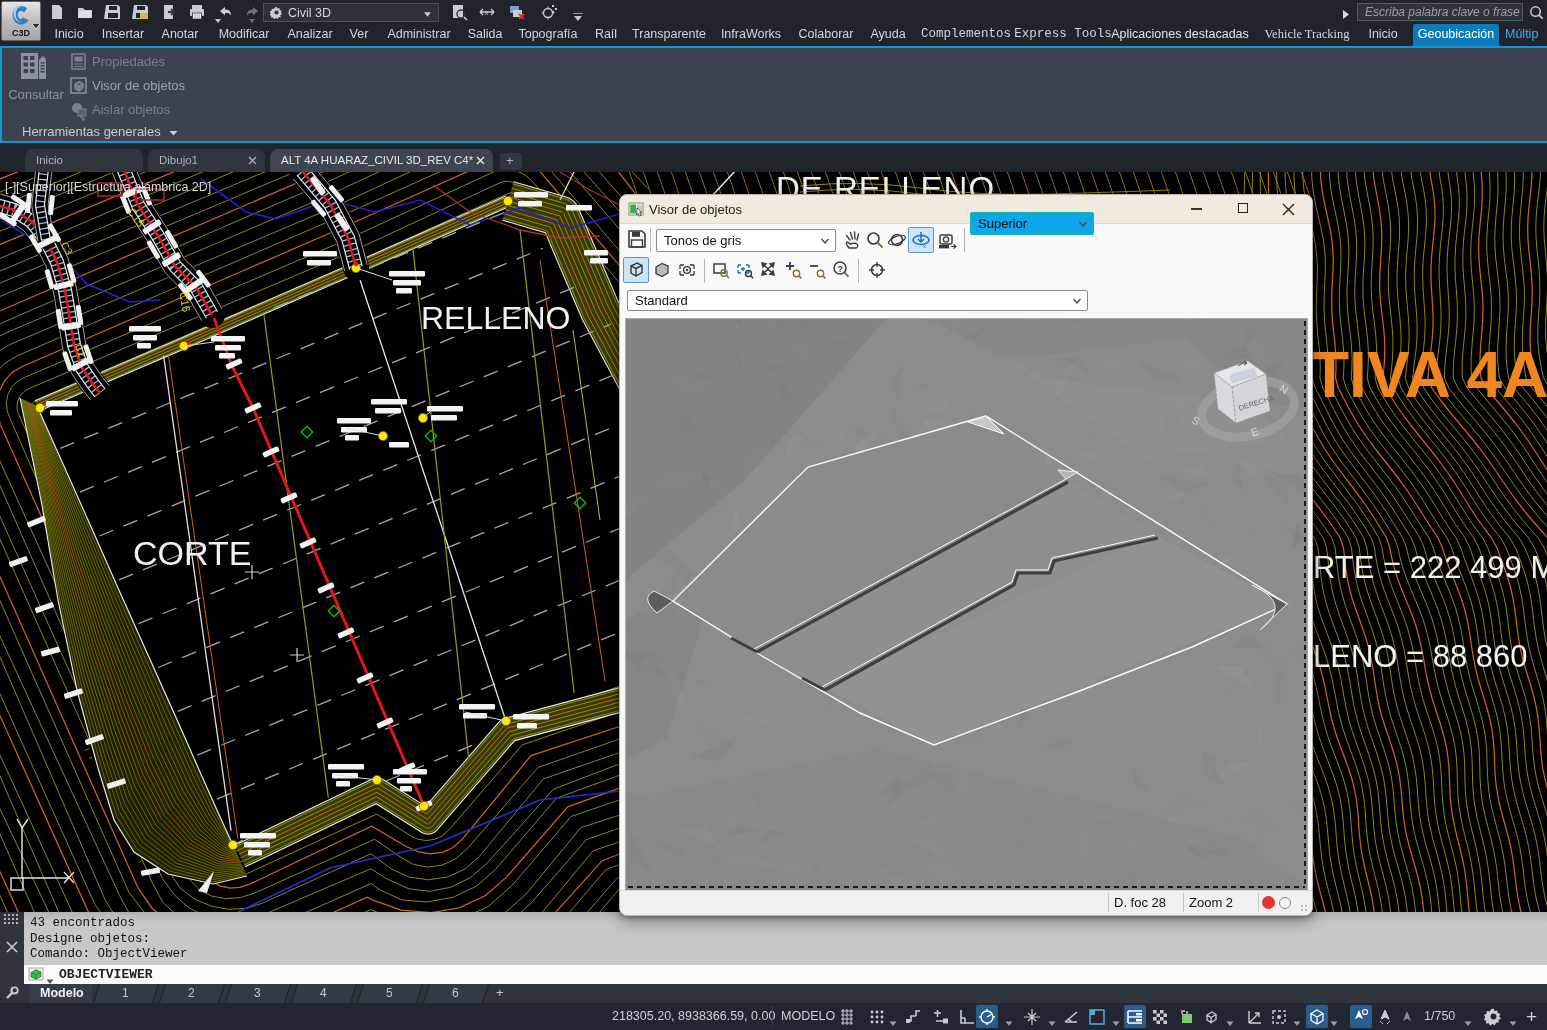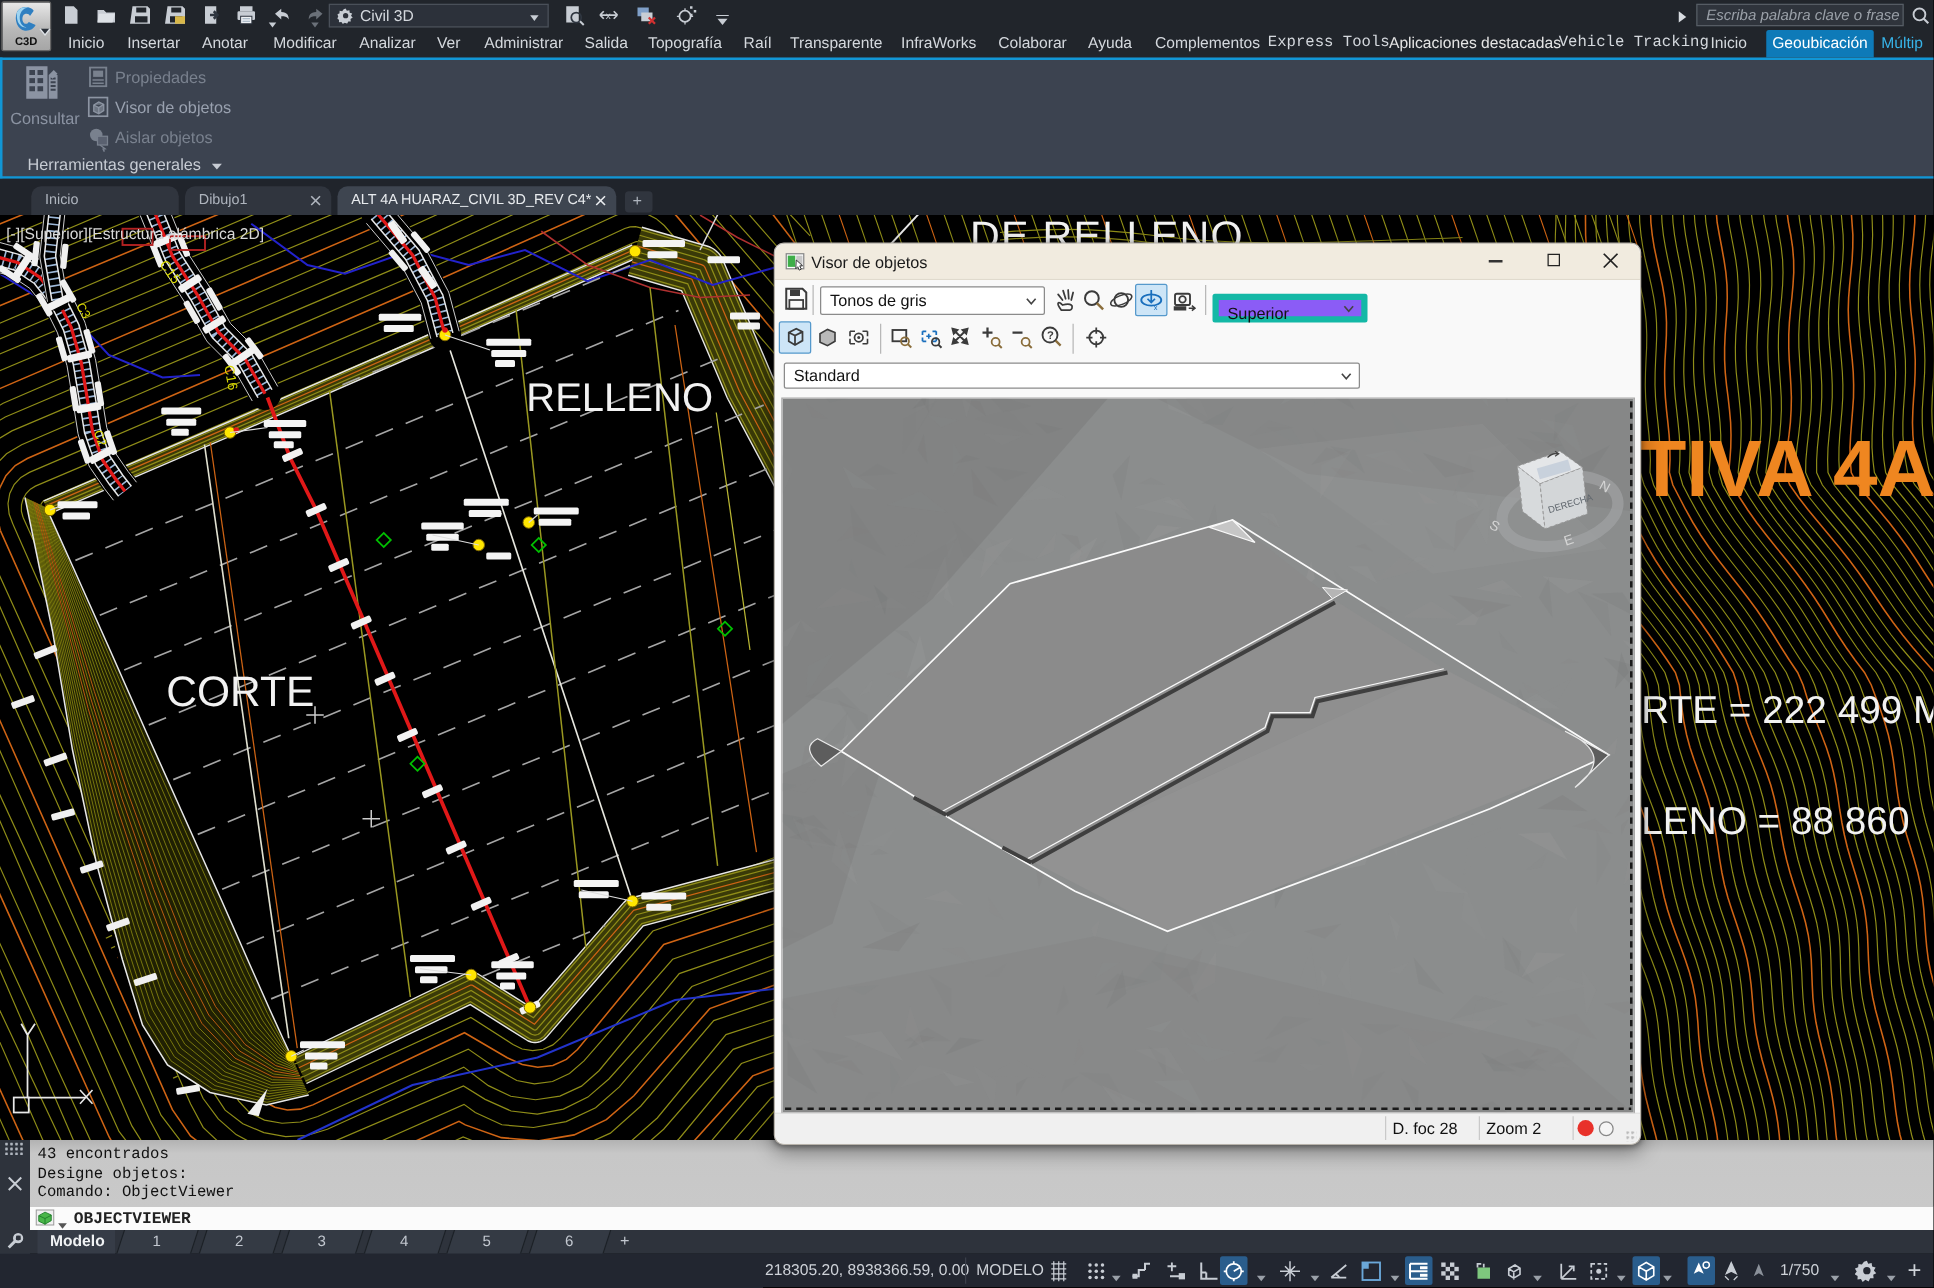--- a/index.html
+++ b/index.html
@@ -595,24 +595,24 @@
     <div style="position:absolute;top:27px;left:310px;transform:translateX(-50%);font-size:12.5px;color:#d4d8dd;font-family:'Liberation Sans',sans-serif;white-space:nowrap">Analizar</div>
     <div style="position:absolute;top:27px;left:359px;transform:translateX(-50%);font-size:12.5px;color:#d4d8dd;font-family:'Liberation Sans',sans-serif;white-space:nowrap">Ver</div>
     <div style="position:absolute;top:27px;left:419px;transform:translateX(-50%);font-size:12.5px;color:#d4d8dd;font-family:'Liberation Sans',sans-serif;white-space:nowrap">Administrar</div>
     <div style="position:absolute;top:27px;left:485px;transform:translateX(-50%);font-size:12.5px;color:#d4d8dd;font-family:'Liberation Sans',sans-serif;white-space:nowrap">Salida</div>
     <div style="position:absolute;top:27px;left:548px;transform:translateX(-50%);font-size:12.5px;color:#d4d8dd;font-family:'Liberation Sans',sans-serif;white-space:nowrap">Topografía</div>
     <div style="position:absolute;top:27px;left:606px;transform:translateX(-50%);font-size:12.5px;color:#d4d8dd;font-family:'Liberation Sans',sans-serif;white-space:nowrap">Raíl</div>
     <div style="position:absolute;top:27px;left:669px;transform:translateX(-50%);font-size:12.5px;color:#d4d8dd;font-family:'Liberation Sans',sans-serif;white-space:nowrap">Transparente</div>
     <div style="position:absolute;top:27px;left:751px;transform:translateX(-50%);font-size:12.5px;color:#d4d8dd;font-family:'Liberation Sans',sans-serif;white-space:nowrap">InfraWorks</div>
     <div style="position:absolute;top:27px;left:826px;transform:translateX(-50%);font-size:12.5px;color:#d4d8dd;font-family:'Liberation Sans',sans-serif;white-space:nowrap">Colaborar</div>
     <div style="position:absolute;top:27px;left:888px;transform:translateX(-50%);font-size:12.5px;color:#d4d8dd;font-family:'Liberation Sans',sans-serif;white-space:nowrap">Ayuda</div>
-    <div style="position:absolute;top:27px;left:966px;transform:translateX(-50%);font-size:12.5px;color:#d4d8dd;font-family:Liberation Sans, sans-serif;white-space:nowrap">Complementos</div>
+    <div style="position:absolute;top:27px;left:966px;transform:translateX(-50%);font-size:12.5px;color:#d4d8dd;font-family:Liberation Mono, monospace;white-space:nowrap">Complementos</div>
     <div style="position:absolute;top:27px;left:1063px;transform:translateX(-50%);font-size:12.5px;color:#d4d8dd;font-family:Liberation Mono, monospace;white-space:nowrap">Express Tools</div>
     <div style="position:absolute;top:27px;left:1180px;transform:translateX(-50%);font-size:12.5px;color:#e5e5e5;font-family:'Liberation Sans',sans-serif;white-space:nowrap">Aplicaciones destacadas</div>
-    <div style="position:absolute;top:27px;left:1307px;transform:translateX(-50%);font-size:12.5px;color:#d4d8dd;font-family:Liberation Mono, monospace;white-space:nowrap">Vehicle Tracking</div>
+    <div style="position:absolute;top:27px;left:1307px;transform:translateX(-50%);font-size:12.5px;color:#d4d8dd;font-family:Liberation Serif, serif;white-space:nowrap">Vehicle Tracking</div>
     <div style="position:absolute;top:27px;left:1383px;transform:translateX(-50%);font-size:12.5px;color:#d4d8dd;font-family:'Liberation Sans',sans-serif;white-space:nowrap">Inicio</div>
     <div style="position:absolute;top:24px;left:1413px;width:86px;height:22px;background:#0e7ab8;border-radius:2px 2px 0 0"></div>
     <div style="position:absolute;top:27px;left:1456px;transform:translateX(-50%);font-size:12.5px;color:#fff;font-family:'Liberation Sans',sans-serif">Geoubicación</div>
     <div style="position:absolute;top:27px;left:1505px;font-size:12.5px;color:#37b3e8;font-family:'Liberation Sans',sans-serif">Múltip</div>
     <div style="position:absolute;left:0;top:46px;width:1547px;height:97px;background:#3c4350;border-top:2px solid #1196d5;border-bottom:2px solid #1196d5;box-sizing:border-box"></div>
     <div style="position:absolute;left:0;top:46px;width:2px;height:97px;background:#1196d5"></div>
     <div style="position:absolute;left:19px;top:52px;"><svg width="29" height="29" viewBox="0 0 29 29" xmlns="http://www.w3.org/2000/svg" style="">
         <g fill="#8b93a2">
           <rect x="2" y="1" width="17" height="26"></rect>
           <rect x="20" y="8" width="7" height="19"></rect>
@@ -877,21 +877,21 @@
           <path d="M11,3 v10 m-3,-3 l3,3 l3,-3" stroke="#1a6fbd" stroke-width="1.4" fill="none"></path>
           <text x="13" y="19" font-size="6" fill="#1a6fbd">x</text>
         </svg></div>
       <div style="position:absolute;left:316px;top:34px;"><svg width="22" height="22" viewBox="0 0 22 22" xmlns="http://www.w3.org/2000/svg" style="">
           <rect x="4" y="6" width="12" height="9" rx="1.5" fill="none" stroke="#3b3b3b" stroke-width="1.5"></rect>
           <circle cx="10" cy="10.5" r="2.6" fill="none" stroke="#3b3b3b" stroke-width="1.4"></circle>
           <rect x="3" y="16" width="10" height="3.4" fill="#3b3b3b"></rect>
           <path d="M15,17.5 h5 m-2.5,-2 l2.5,2 l-2.5,2" stroke="#3b3b3b" stroke-width="1.2" fill="none"></path>
         </svg></div>
       <div style="position:absolute;left:344px;top:33px;width:1px;height:24px;background:#b8b8b8"></div>
-      <div style="position:absolute;left:350px;top:40px;width:124px;height:23px;background:#8b5cf6;border:5px solid #14b8a6;border-radius:2px;font-size:13px;color:#111;line-height:21px;padding-left:7px;box-sizing:border-box">Superior<svg width="12" height="12" viewBox="0 0 12 12" style="position:absolute;right:4px;top:50%;margin-top:-6px">
+      <div style="position:absolute;left:350px;top:17px;width:124px;height:23px;background:#0ea5e9;border:1px solid #14b8a6;border-radius:2px;font-size:13px;color:#111;line-height:21px;padding-left:7px;box-sizing:border-box">Superior<svg width="12" height="12" viewBox="0 0 12 12" style="position:absolute;right:4px;top:50%;margin-top:-6px">
           <path d="M2.5,4 L6,8 L9.5,4" stroke="#444" stroke-width="1.3" fill="none"></path>
         </svg></div>
       <div style="position:absolute;left:3px;top:62px;width:26px;height:26px;background:#cde5f7;border:1px solid #5599cc;border-radius:2px"></div>
       <div style="position:absolute;left:5px;top:64px;"><svg width="22" height="22" viewBox="0 0 22 22" xmlns="http://www.w3.org/2000/svg" style="">
           <path d="M6,7 l6,-3 l5,2.5 v7 l-6,3.5 l-5,-3 z M6,7 l5,2.5 l6,-3 M11,9.5 v7.2" fill="none" stroke="#3b3b3b" stroke-width="1.4"></path>
         </svg></div>
       <div style="position:absolute;left:31px;top:64px;"><svg width="22" height="22" viewBox="0 0 22 22" xmlns="http://www.w3.org/2000/svg" style="">
           <path d="M5,8 l6,-3.5 l6,2.5 v7 l-6,3.5 l-6,-2.8 z" fill="#b9b9b9" stroke="#3b3b3b" stroke-width="1.3"></path>
         </svg></div>
       <div style="position:absolute;left:56px;top:64px;"><svg width="22" height="22" viewBox="0 0 22 22" xmlns="http://www.w3.org/2000/svg" style="">

